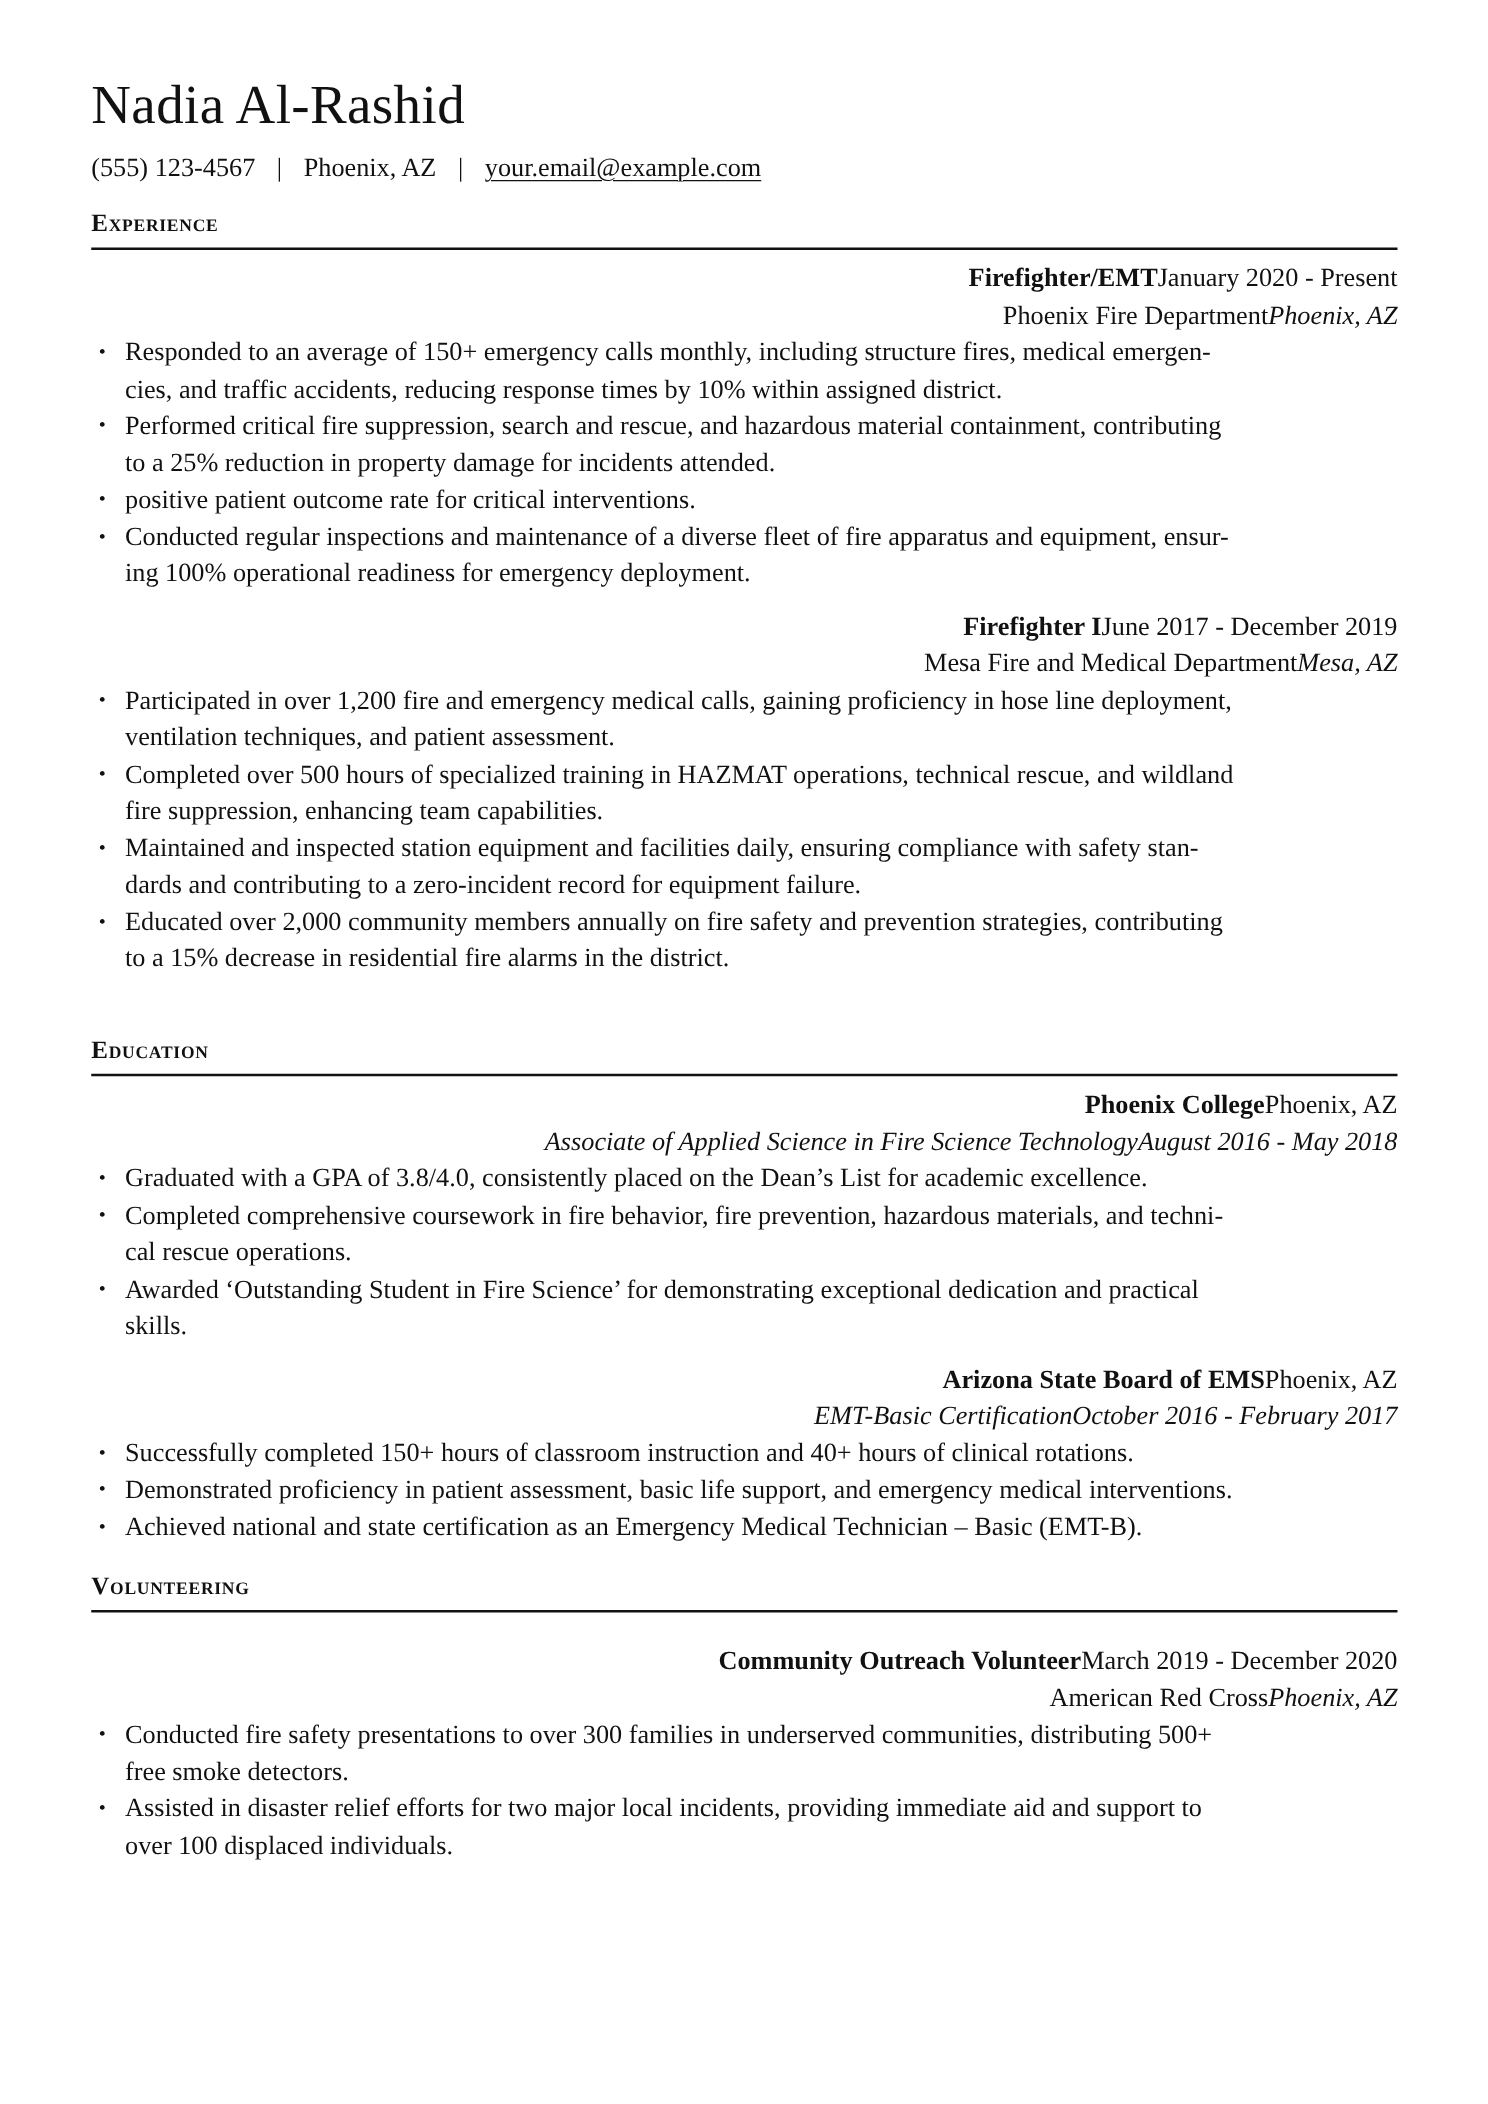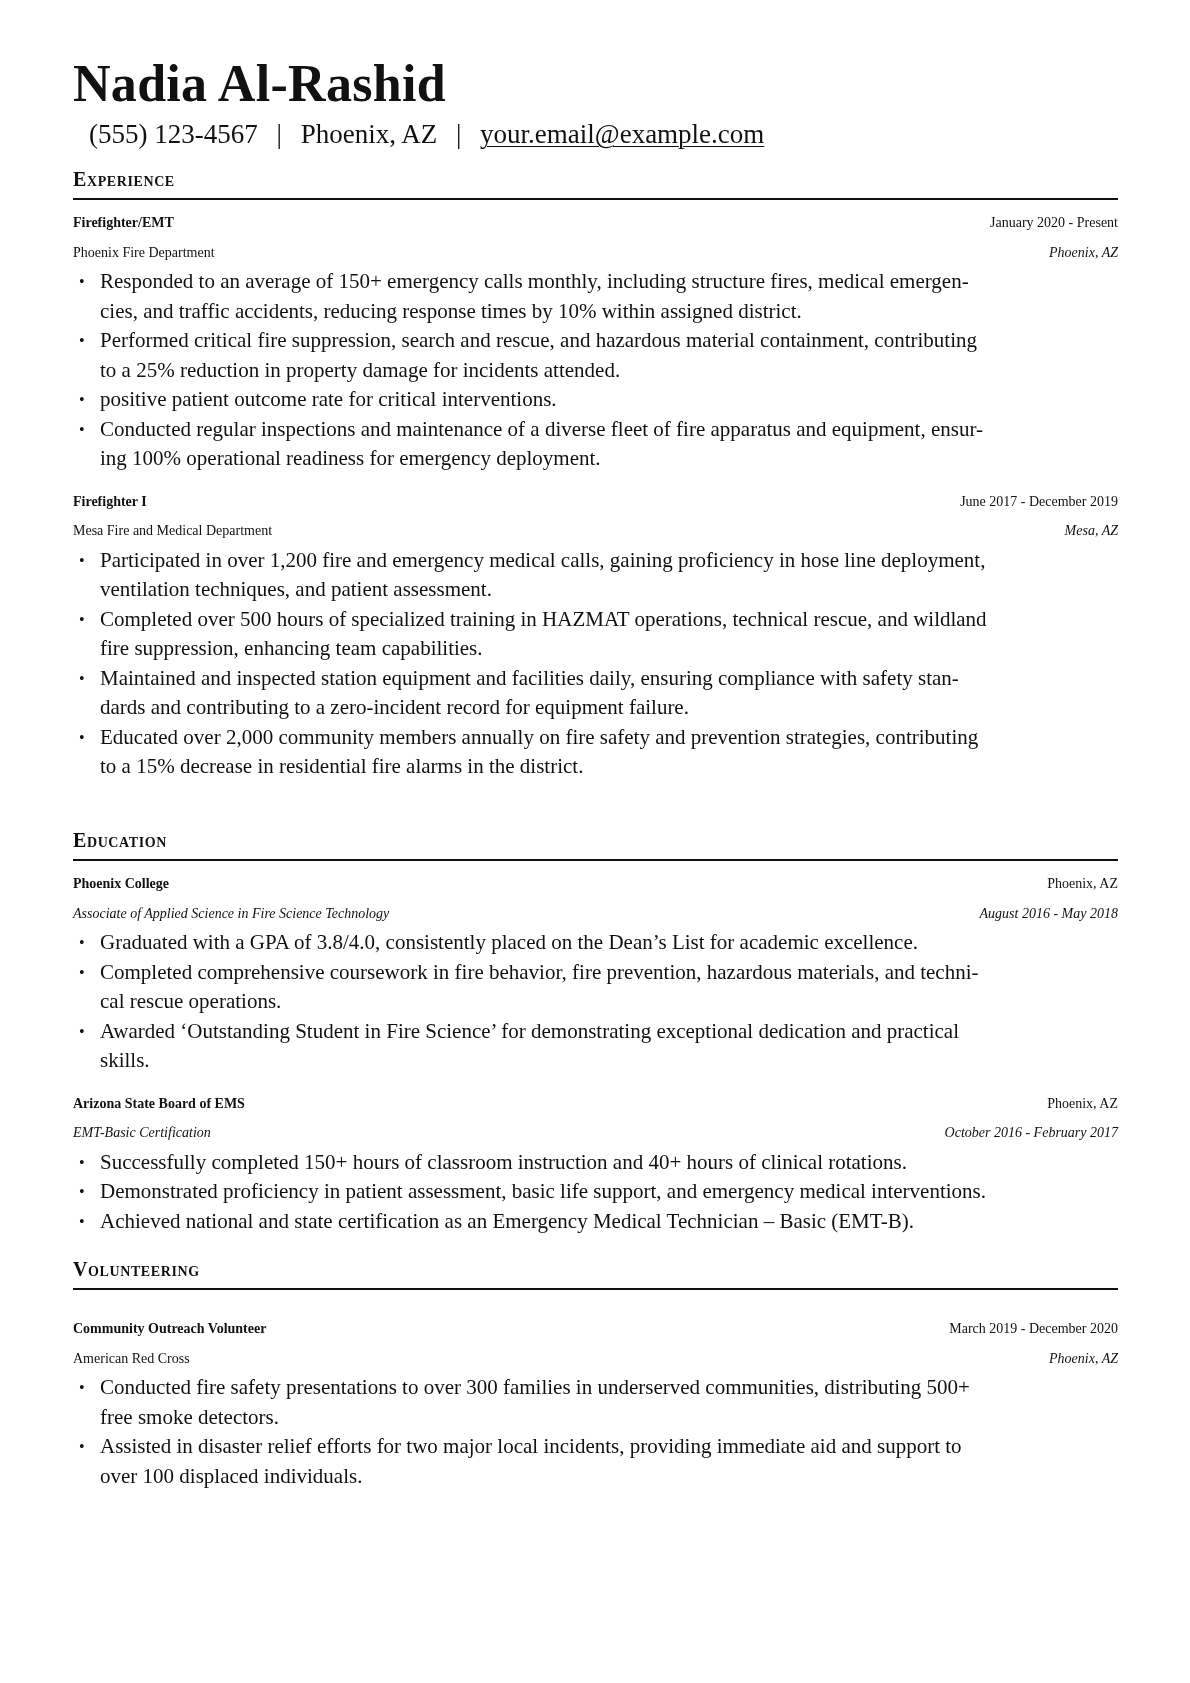--- a/index.html
+++ b/index.html
@@ -4,40 +4,40 @@
 <style>
   html, body { margin: 0; padding: 0; background: #ffffff; }
   body {
     width: 1190px; height: 1683px; position: relative; overflow: hidden;
     font-family: "Liberation Serif", "DejaVu Serif", serif;
     color: #111111;
   }
   .page { position: absolute; left: 73px; top: 0; width: 1045px; }
   .name {
     position: absolute; left: 0; top: 62px;
-    font-size: 52px; font-weight: bold; line-height: 44px; letter-spacing: 0.3px;
+    font-size: 44px; font-weight: normal; line-height: 44px; letter-spacing: 0.3px;
     white-space: nowrap;
     text-align: right;
   }
   .contact {
-    position: absolute; left: 16px; top: 121px;
-    font-size: 27px; line-height: 26px; white-space: nowrap; text-align: center;
+    position: absolute; left: 0; top: 121px;
+    font-size: 21px; line-height: 26px; white-space: nowrap; text-align: center;
   }
   .contact .sep { display: inline-block; margin: 0 12px; }
   .contact a { color: #111111; text-decoration: underline; text-underline-offset: 3px; text-decoration-thickness: 1px; }
 
   .section { position: absolute; left: 0; width: 1045px; }
   .section-title {
     font-size: 20px; font-weight: bold; font-variant: small-caps; letter-spacing: 0.6px;
     line-height: 26px; height: 26px; white-space: nowrap;
   }
   .rule { height: 2px; background: #111111; margin-top: 6px; }
 
   .entry { position: relative; width: 1045px; }
-  .row { display: flex; justify-content: space-between; height: 29.5px; line-height: 29.5px; font-size: 14px; white-space: nowrap; }
+  .row { display: flex; justify-content: flex-end; height: 29.5px; line-height: 29.5px; font-size: 21px; white-space: nowrap; }
   .row .l, .row .r { white-space: nowrap; }
   .bold { font-weight: bold; }
   .ital { font-style: italic; }
   ul { list-style: none; margin: 0; padding: 0; }
   li { position: relative; padding-left: 27px; font-size: 21px; line-height: 29.5px; }
   li .bullet { position: absolute; left: 6px; top: 0; font-size: 16px; }
   li .line { display: block; white-space: nowrap; }
 </style>
 </head>
 <body>

